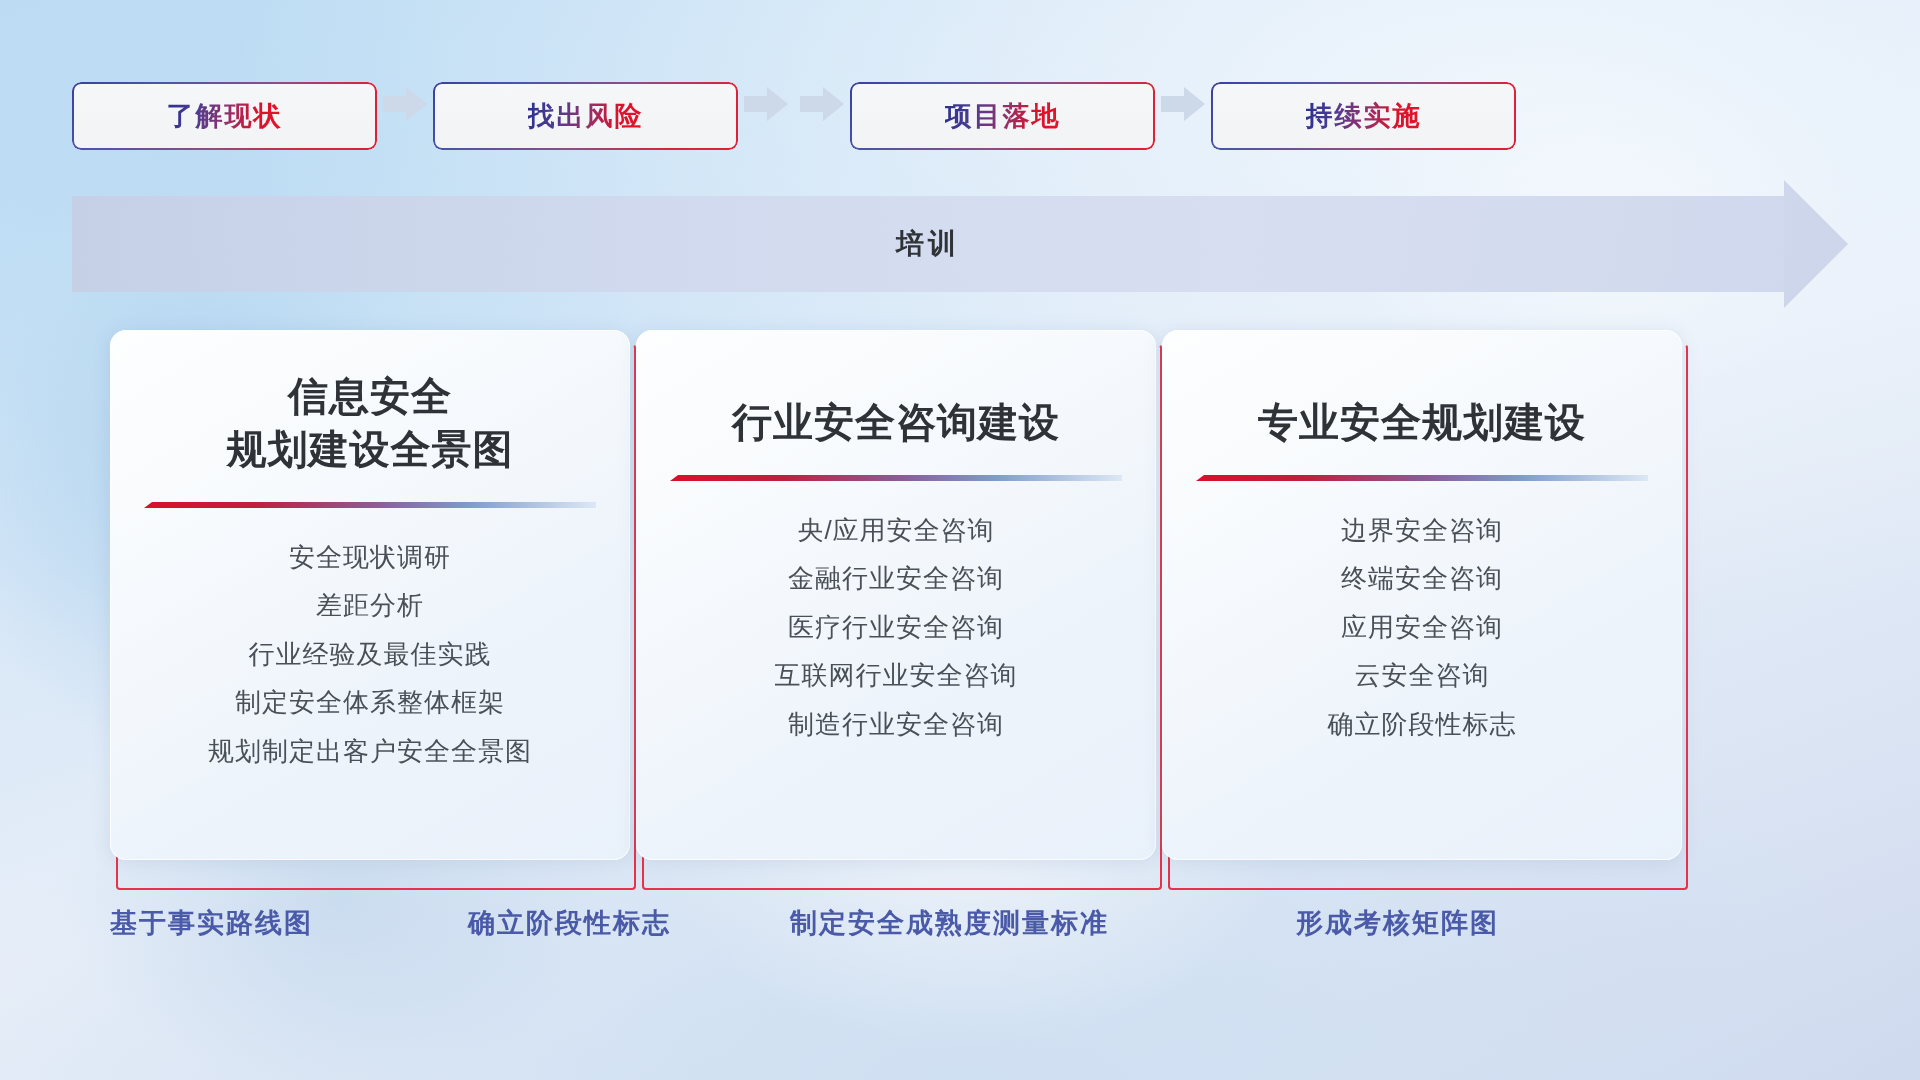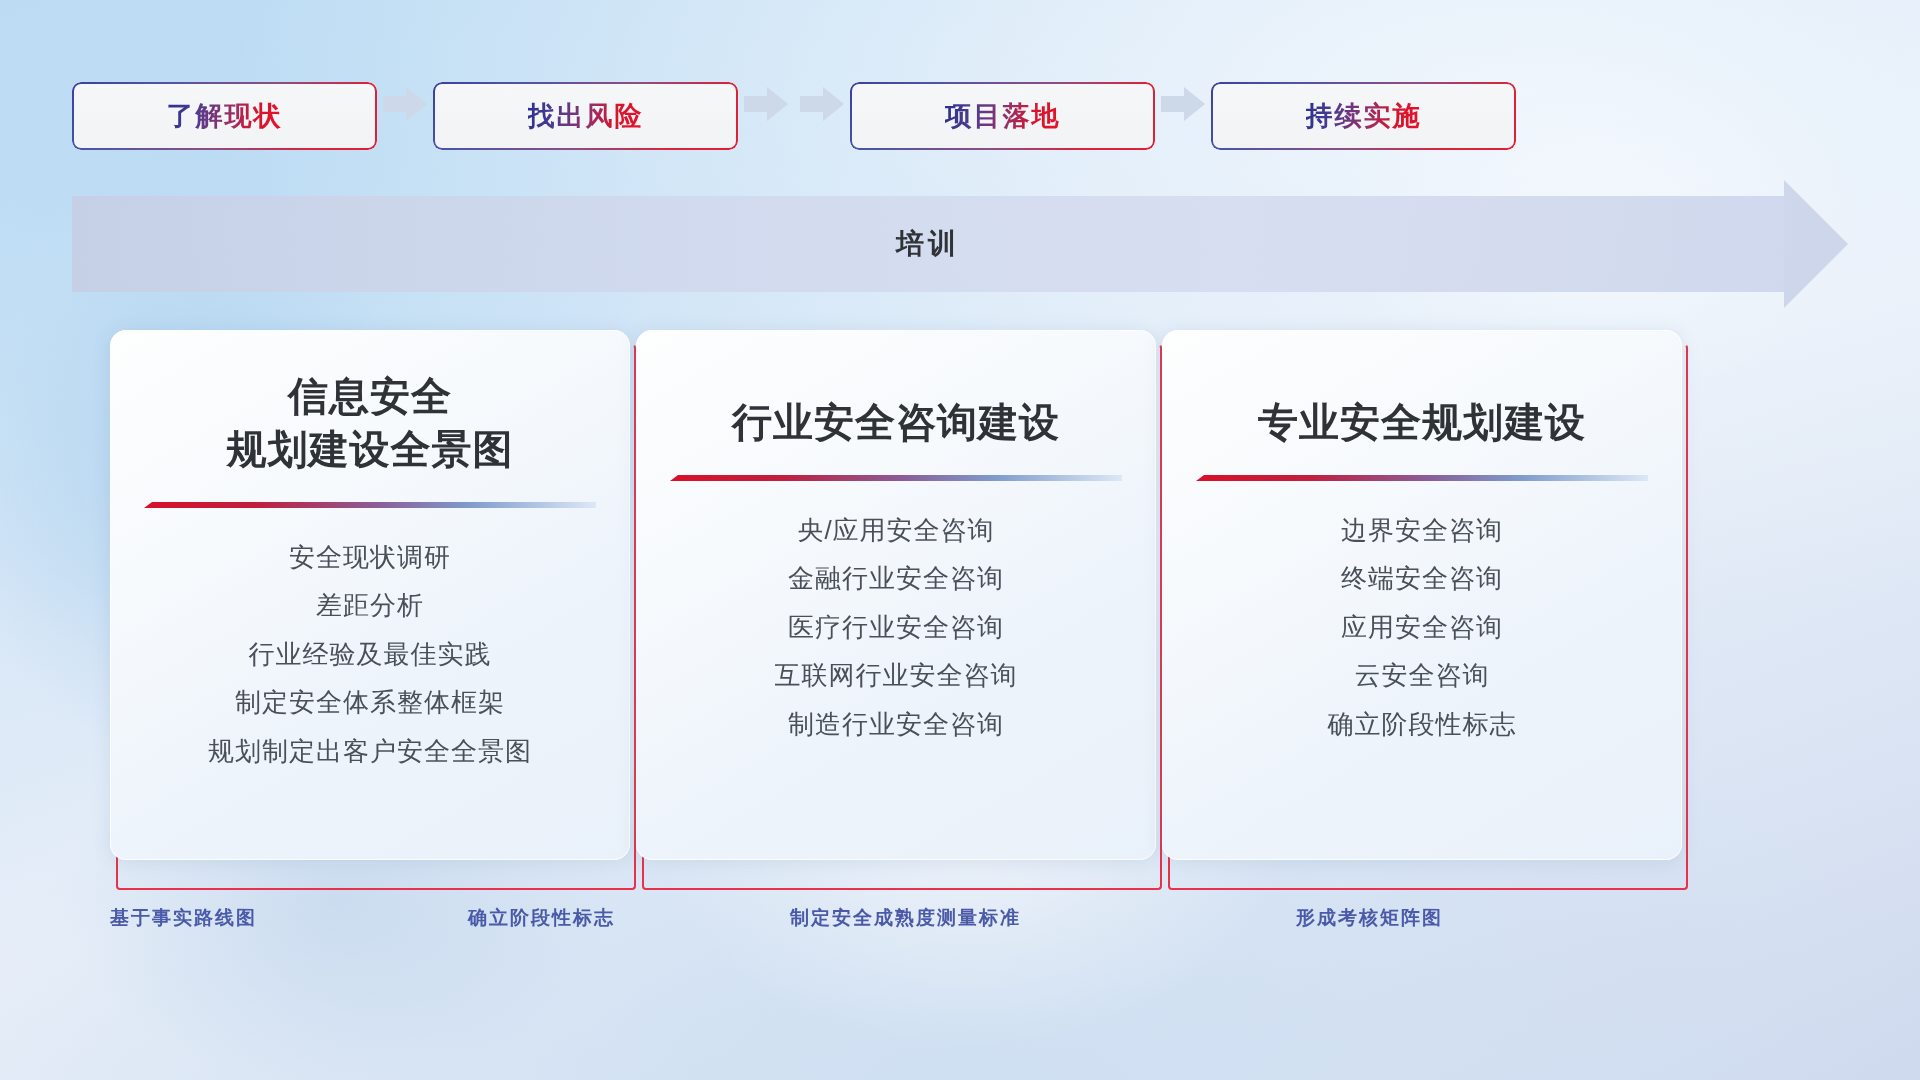--- a/index.html
+++ b/index.html
@@ -144,21 +144,21 @@
   .card-list-item{
     font-size:26px;color:#4a5058;letter-spacing:1px;line-height:1.25;
   }
 
   
   #bottom-labels{
     position:absolute;left:0;top:905px;width:1920px;height:70px;
   }
   .bottom-label{
     position:absolute;top:0;
-    font-size:19px;font-weight:700;color:#4a5aa8;letter-spacing:2px;
+    font-size:27px;font-weight:700;color:#4a5aa8;letter-spacing:2px;
     white-space:nowrap;
   }
 </style>
 </head>
 <body>
 
 <div id="bg">
   <div class="bg-base"></div>
   <div class="bg-haze-left"></div>
   <div class="bg-haze-right"></div>

